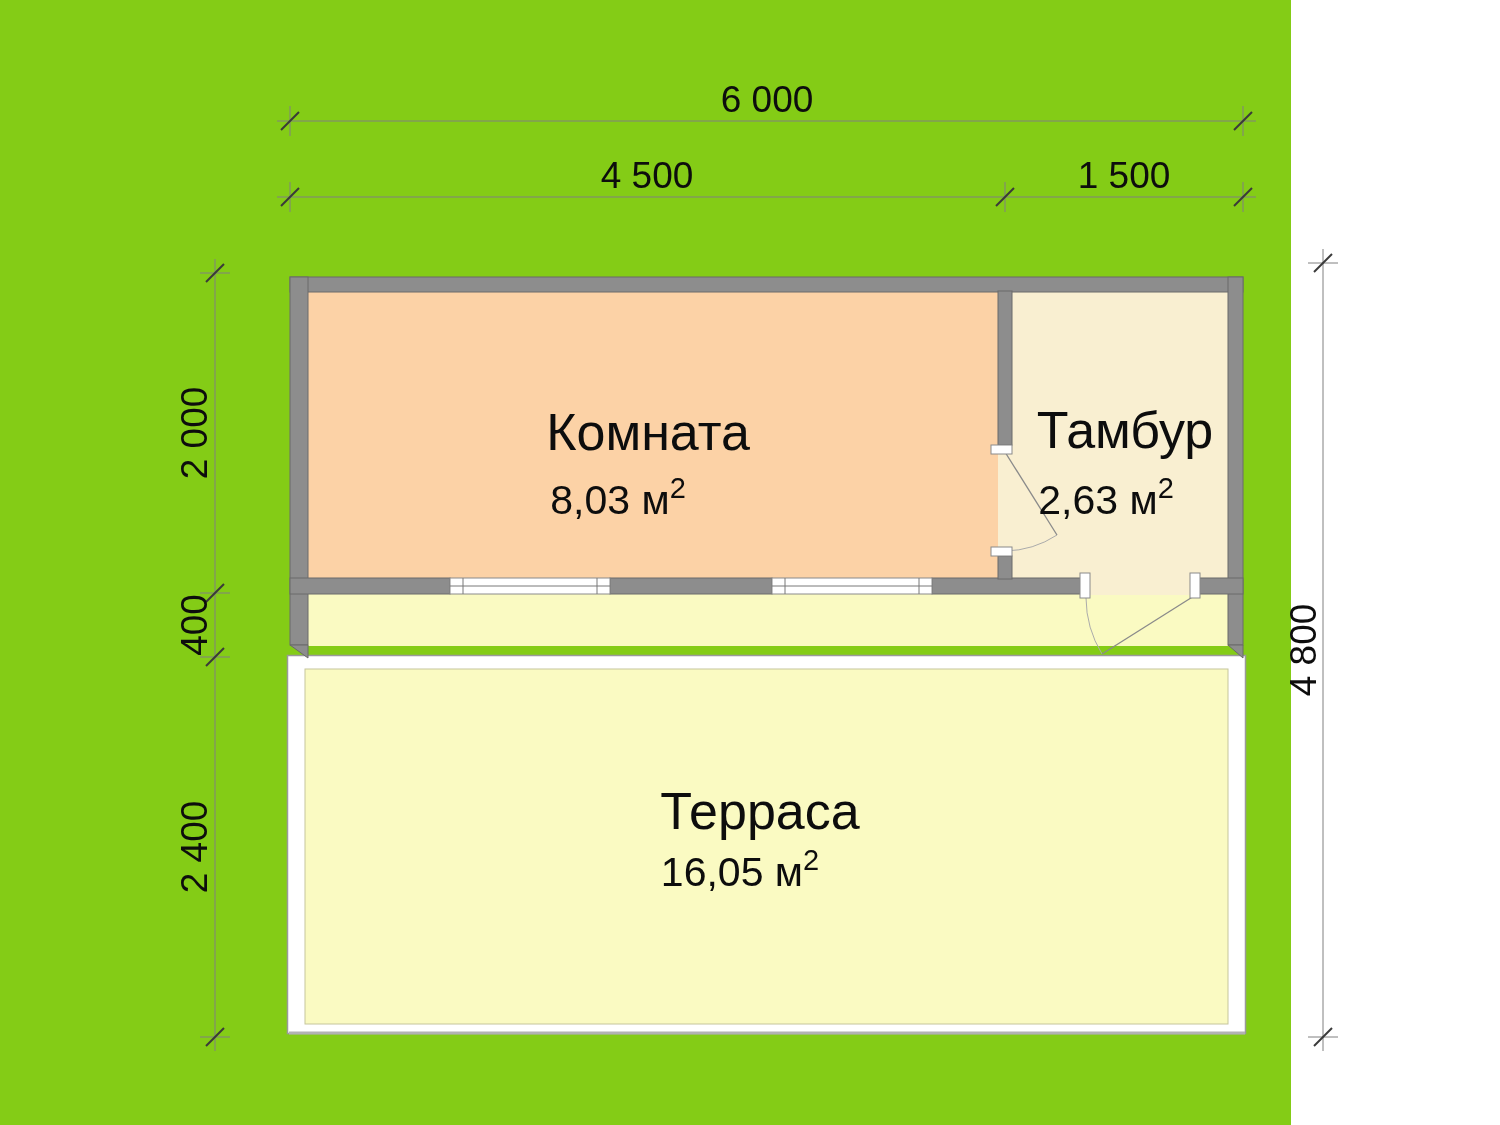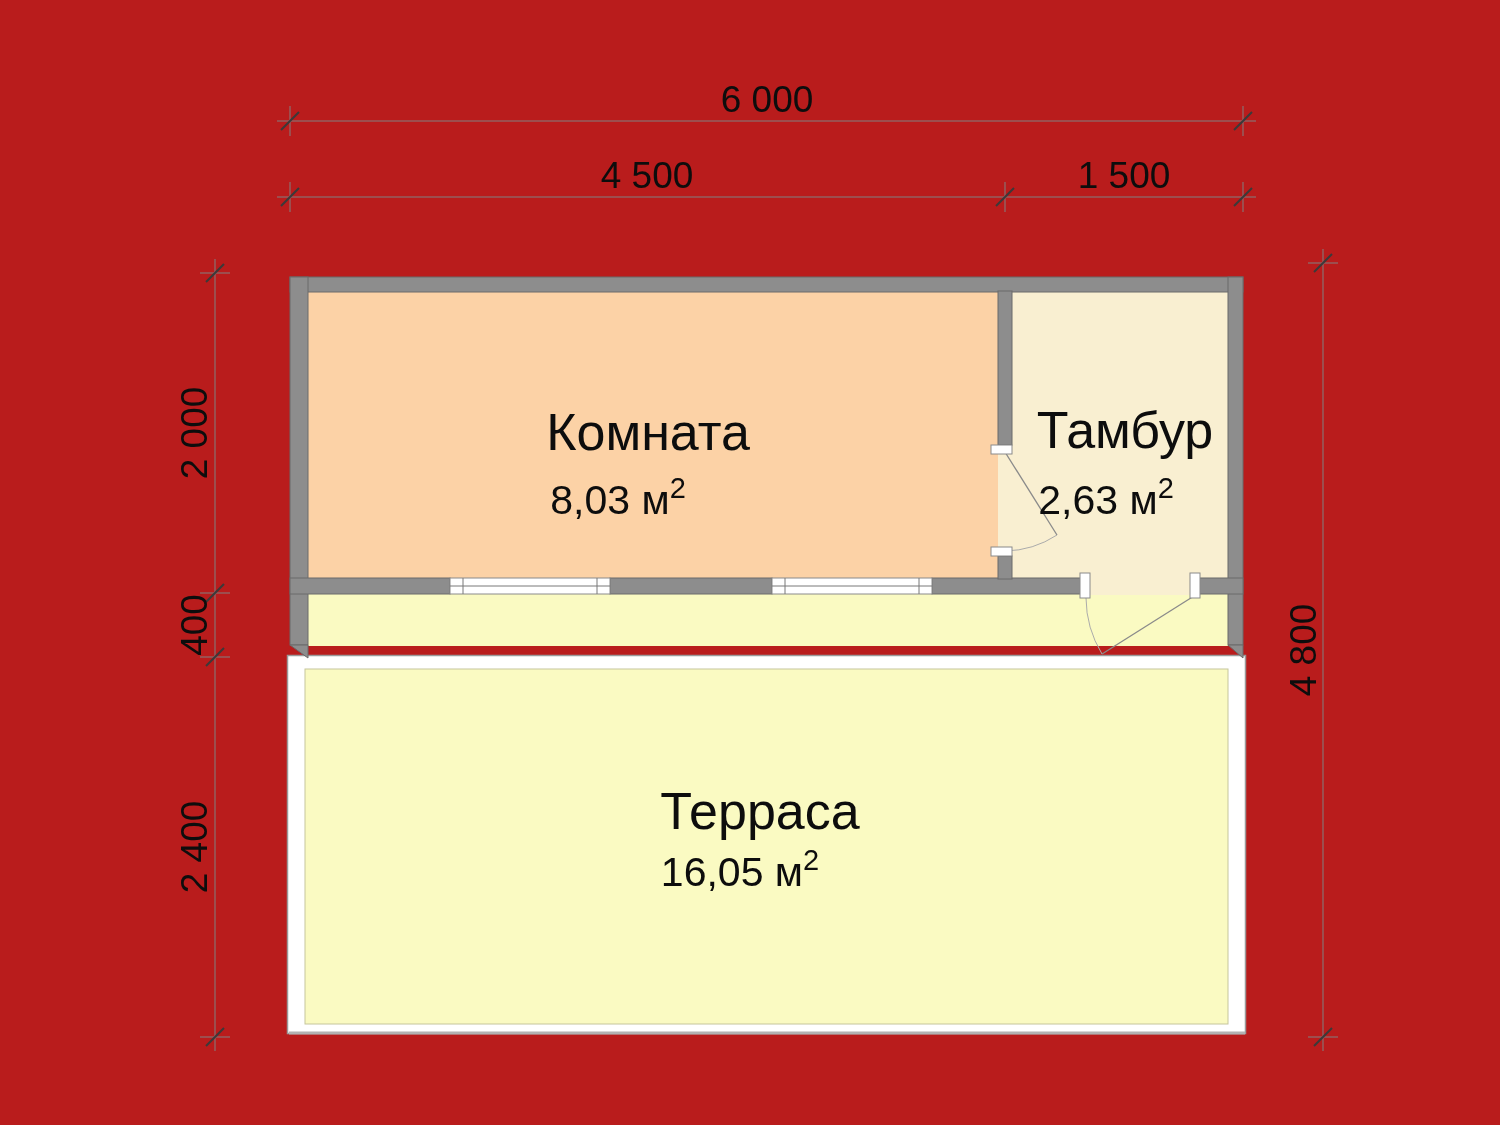--- a/index.html
+++ b/index.html
@@ -7,21 +7,21 @@
     --vestibule-fill:#f9efd1;
     --terrace-fill:#fafac2;
     --wall-fill:#8d8d8d;
     --wall-edge:#6a6a6a;
     --outline:#9a9a9a;
     --dim-line:#808080;
     --dim-slash:#3a3a3a;
     --dim-text:#0d0d0d;
   }
   html,body{margin:0;padding:0;background:#ffffff;}
-  .stage{width:1500px;height:1125px;position:relative;background:#b91c1c;}
+  .stage{width:1291px;height:1125px;position:relative;background:#84cc16;}
   svg{display:block;}
   text{
     font-family:"Liberation Sans","DejaVu Sans",sans-serif;
     fill:var(--dim-text);
   }
   .dim-text{font-size:37px;}
   .room-name{font-size:52px;}
   .room-area{font-size:41px;}
   .sup{font-size:29px;}
   .dimline{stroke:var(--dim-line);stroke-width:1;}

